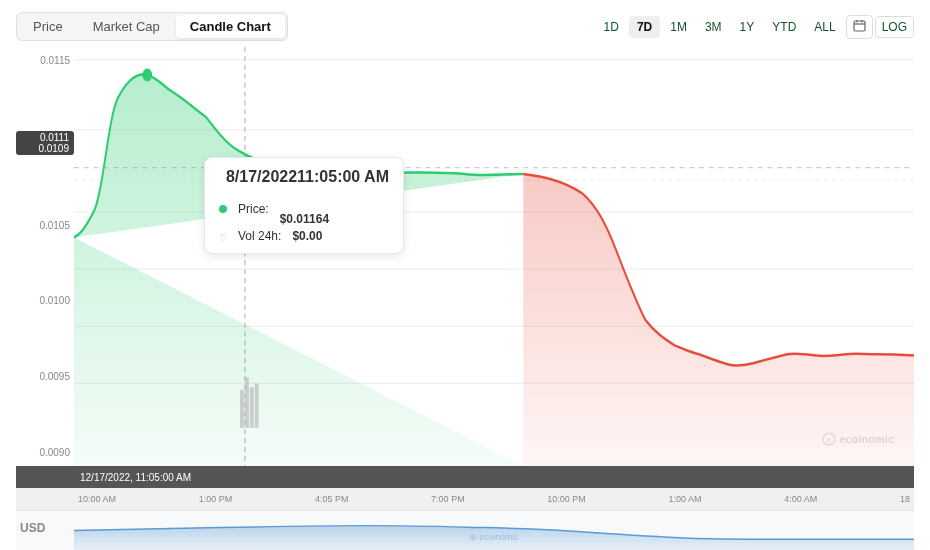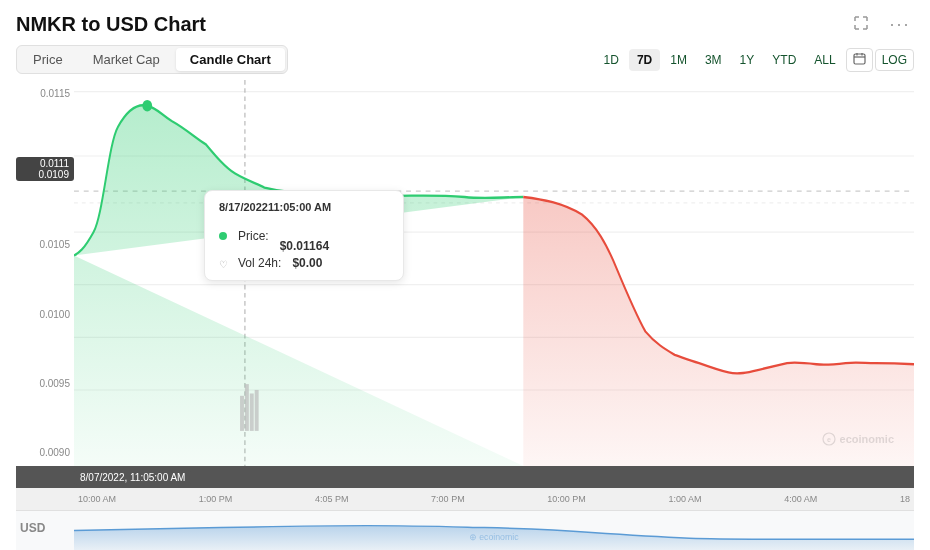--- a/index.html
+++ b/index.html
@@ -146,25 +146,26 @@
       background: #fff;
       border: 1px solid #e8e8e8;
       border-radius: 8px;
       padding: 10px 14px;
       box-shadow: 0 2px 8px rgba(0,0,0,0.1);
       z-index: 10;
       min-width: 200px;
     }
     .tooltip-date {
       display: flex;
-      justify-content: flex-start;
-      font-size: 11px;
+      justify-content: flex-end;
+      font-size: 16px;
       color: #333;
       font-weight: 600;
       margin-bottom: 6px;
+      margin-left: 6px;
     }
     .tooltip-row {
       display: flex;
       align-items: center;
       gap: 11px;
       font-size: 12px;
       color: #333;
       margin-top: 3px;
     }
     .tooltip-dot {
@@ -248,31 +249,20 @@
       position: absolute;
       left: 0;
       bottom: 22px;
     }
   </style>
 </head>
 <body>
 
 <div class="container">
 
-  <div class="header">
-    <h1 class="title">NMKR to USD Chart</h1>
-    <div class="header-icons">
-      <button class="icon-btn">
-        <svg width="16" height="16" viewBox="0 0 16 16" fill="none" stroke="#999" stroke-width="1.5">
-          <path d="M2 2h4M2 2v4M14 2h-4M14 2v4M2 14h4M2 14v-4M14 14h-4M14 14v-4"></path>
-        </svg>
-      </button>
-      <button class="icon-btn" style="font-size:18px; letter-spacing:1px;">···</button>
-    </div>
-  </div>
 
   <div class="tabs-row">
     <div class="tabs-left">
       <button class="tab">Price</button>
       <button class="tab">Market Cap</button>
       <button class="tab active">Candle Chart</button>
     </div>
     <div class="tabs-right">
       <button class="time-btn">1D</button>
       <button class="time-btn active">7D</button>
@@ -371,21 +361,21 @@
           <svg width="14" height="14" viewBox="0 0 14 14">
             <circle cx="7" cy="7" r="6" fill="none" stroke="#333" stroke-width="1.2"></circle>
             <text x="7" y="10" text-anchor="middle" font-size="7" fill="#333">e</text>
           </svg>
           <span>ecoinomic</span>
         </div>
       </div>
     </div>
 
     <div class="x-axis-bar">
-      <span class="x-axis-label-highlight">8/07/2022, 11:05:00 AM</span>
+      <span class="x-axis-label-highlight">12/17/2022, 11:05:00 AM</span>
     </div>
 
     <div class="x-axis-main">
       <div class="x-labels">
         <span class="x-label">10:00 AM</span>
         <span class="x-label">1:00 PM</span>
         <span class="x-label">4:05 PM</span>
         <span class="x-label">7:00 PM</span>
         <span class="x-label">10:00 PM</span>
         <span class="x-label">1:00 AM</span>

